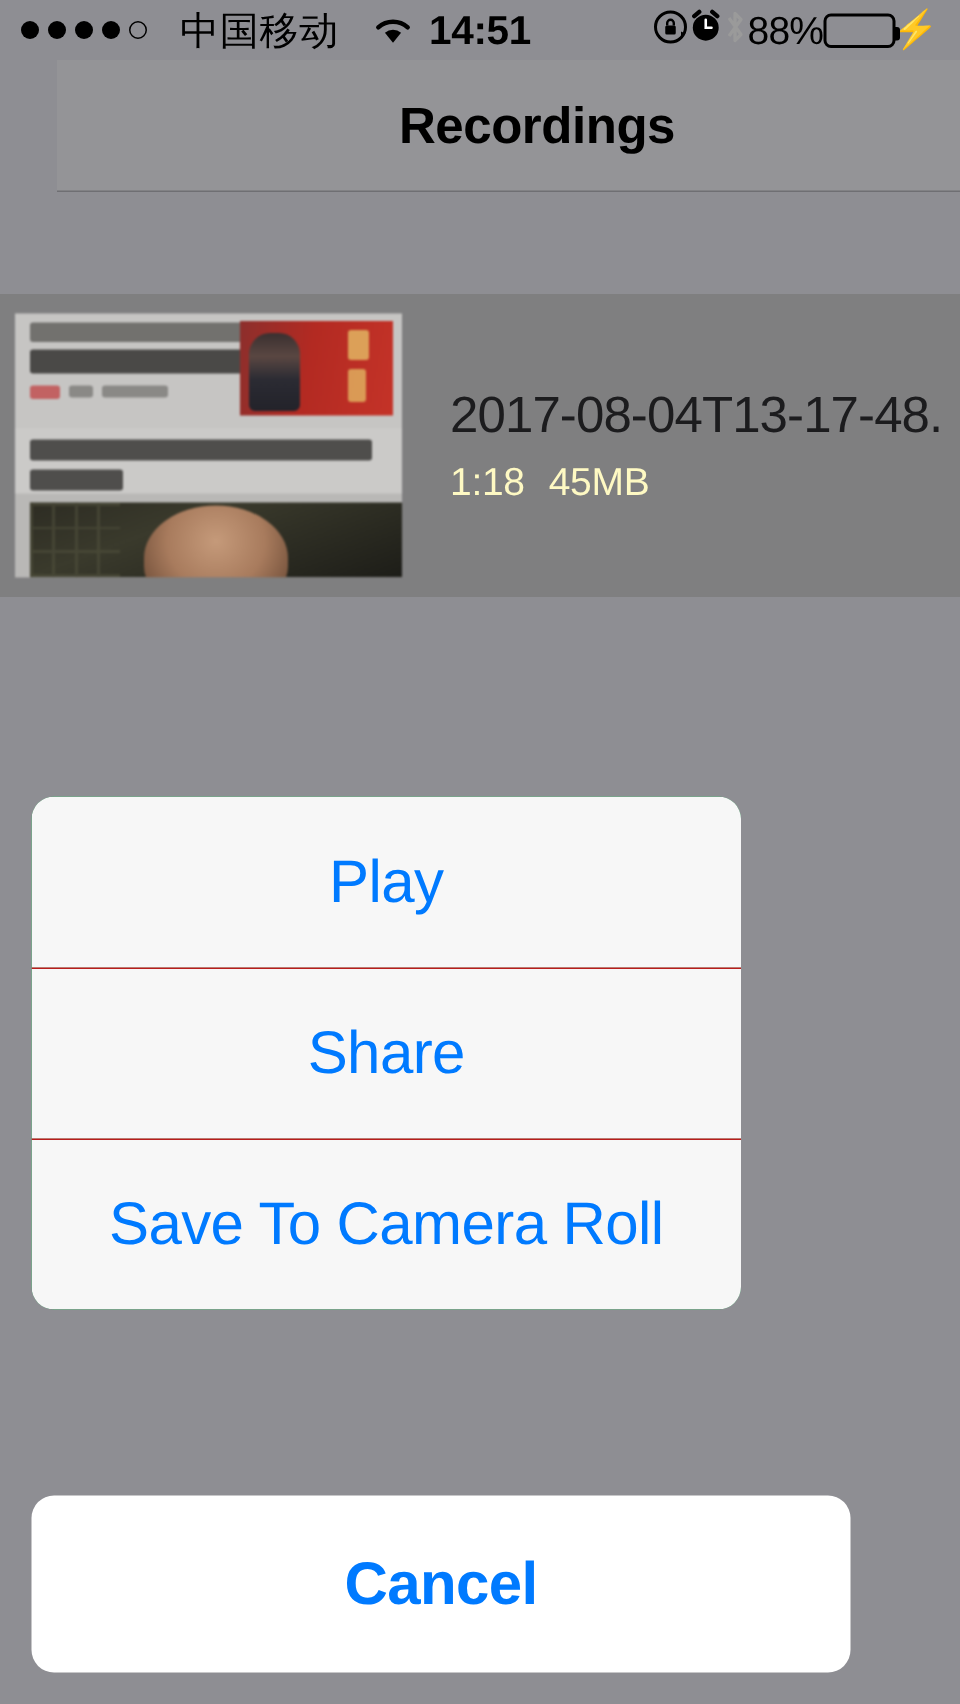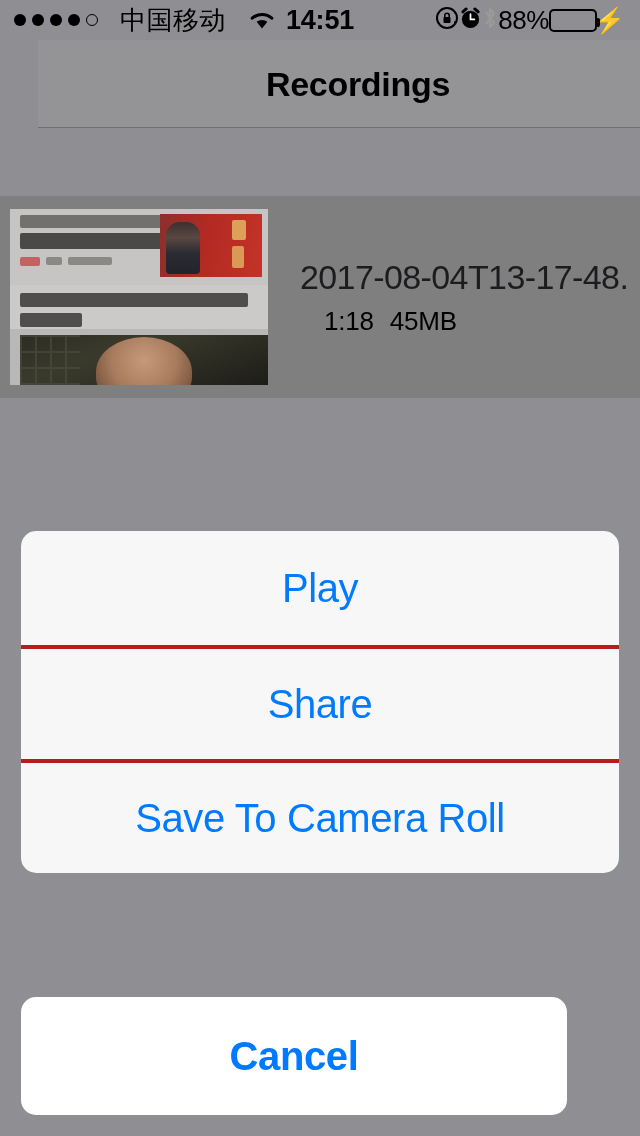--- a/index.html
+++ b/index.html
@@ -148,37 +148,37 @@
     background:radial-gradient(ellipse at 50% 34%, #c59a7a 0%, #a87b5d 48%, #7b5740 78%, #4c362a 100%);
   }
 
   #row-text { flex:1 1 auto; padding-left:32px; padding-right:10px; min-width:0; }
   #recording-title {
     font-size:34px; color:#1c1c1e; letter-spacing:-0.6px;
     white-space:nowrap; overflow:hidden;
   }
   #recording-sub {
     margin-top:9px;
-    font-size:26px; color:#000000; letter-spacing:-0.2px;margin-left:24px;
+    font-size:26px; color:#fef9c3; letter-spacing:-0.2px;
   }
   #recording-sub .gap { display:inline-block; width:16px; }
 
   
   #action-sheet {
-    position:absolute; left:21px; top:531px; width:598px;
+    position:absolute; left:21px; top:531px; width:473px;
     border-radius:15px; overflow:hidden;
     background:#15803d;
   }
   .sheet-button {
     height:114px;
     display:flex; align-items:center; justify-content:center;
     font-size:40px; color:#007aff; letter-spacing:-0.4px;
     background:#f7f7f7;
   }
-  .sheet-button + .sheet-button { border-top:4px solid #b91c1c; }
+  .sheet-button + .sheet-button { border-top:1px solid #b91c1c; }
 
   #cancel-card {
     position:absolute; left:21px; top:997px; width:546px; height:118px;
     border-radius:15px; overflow:hidden; background:#ffffff;
     display:flex; align-items:center; justify-content:center;
   }
   #cancel-label {
     font-size:40px; font-weight:bold; color:#007aff; letter-spacing:-0.4px;
   }
 </style>

